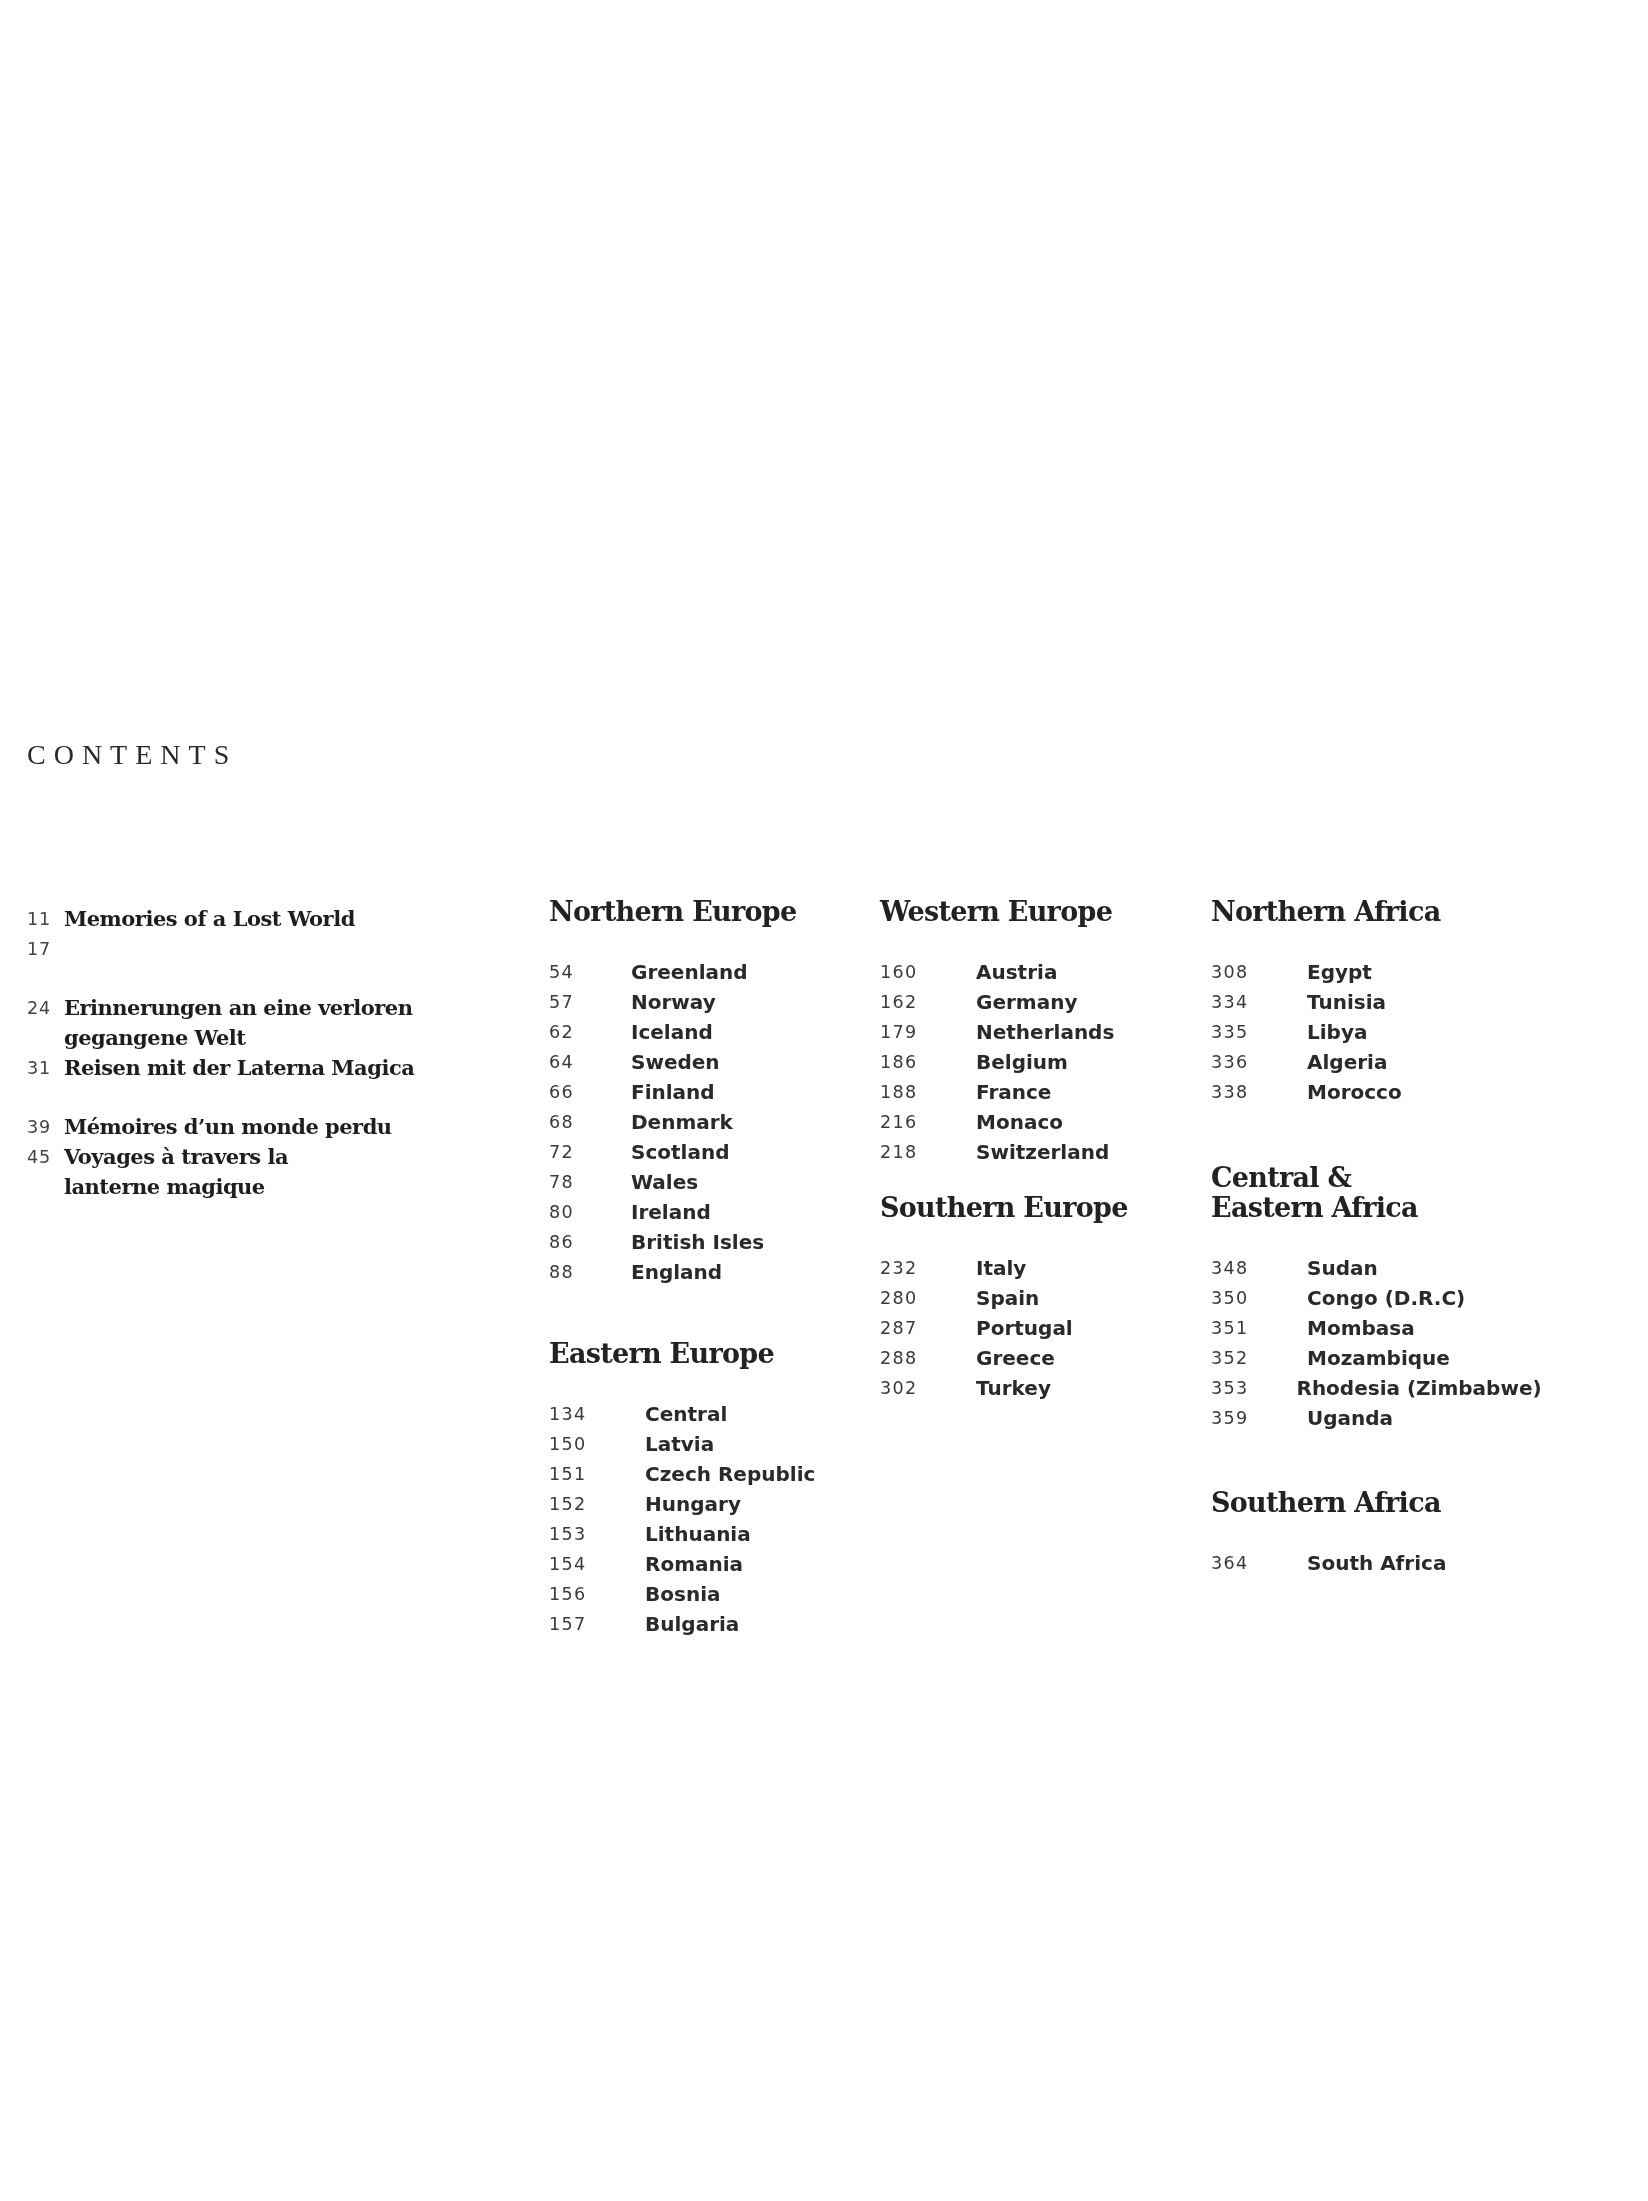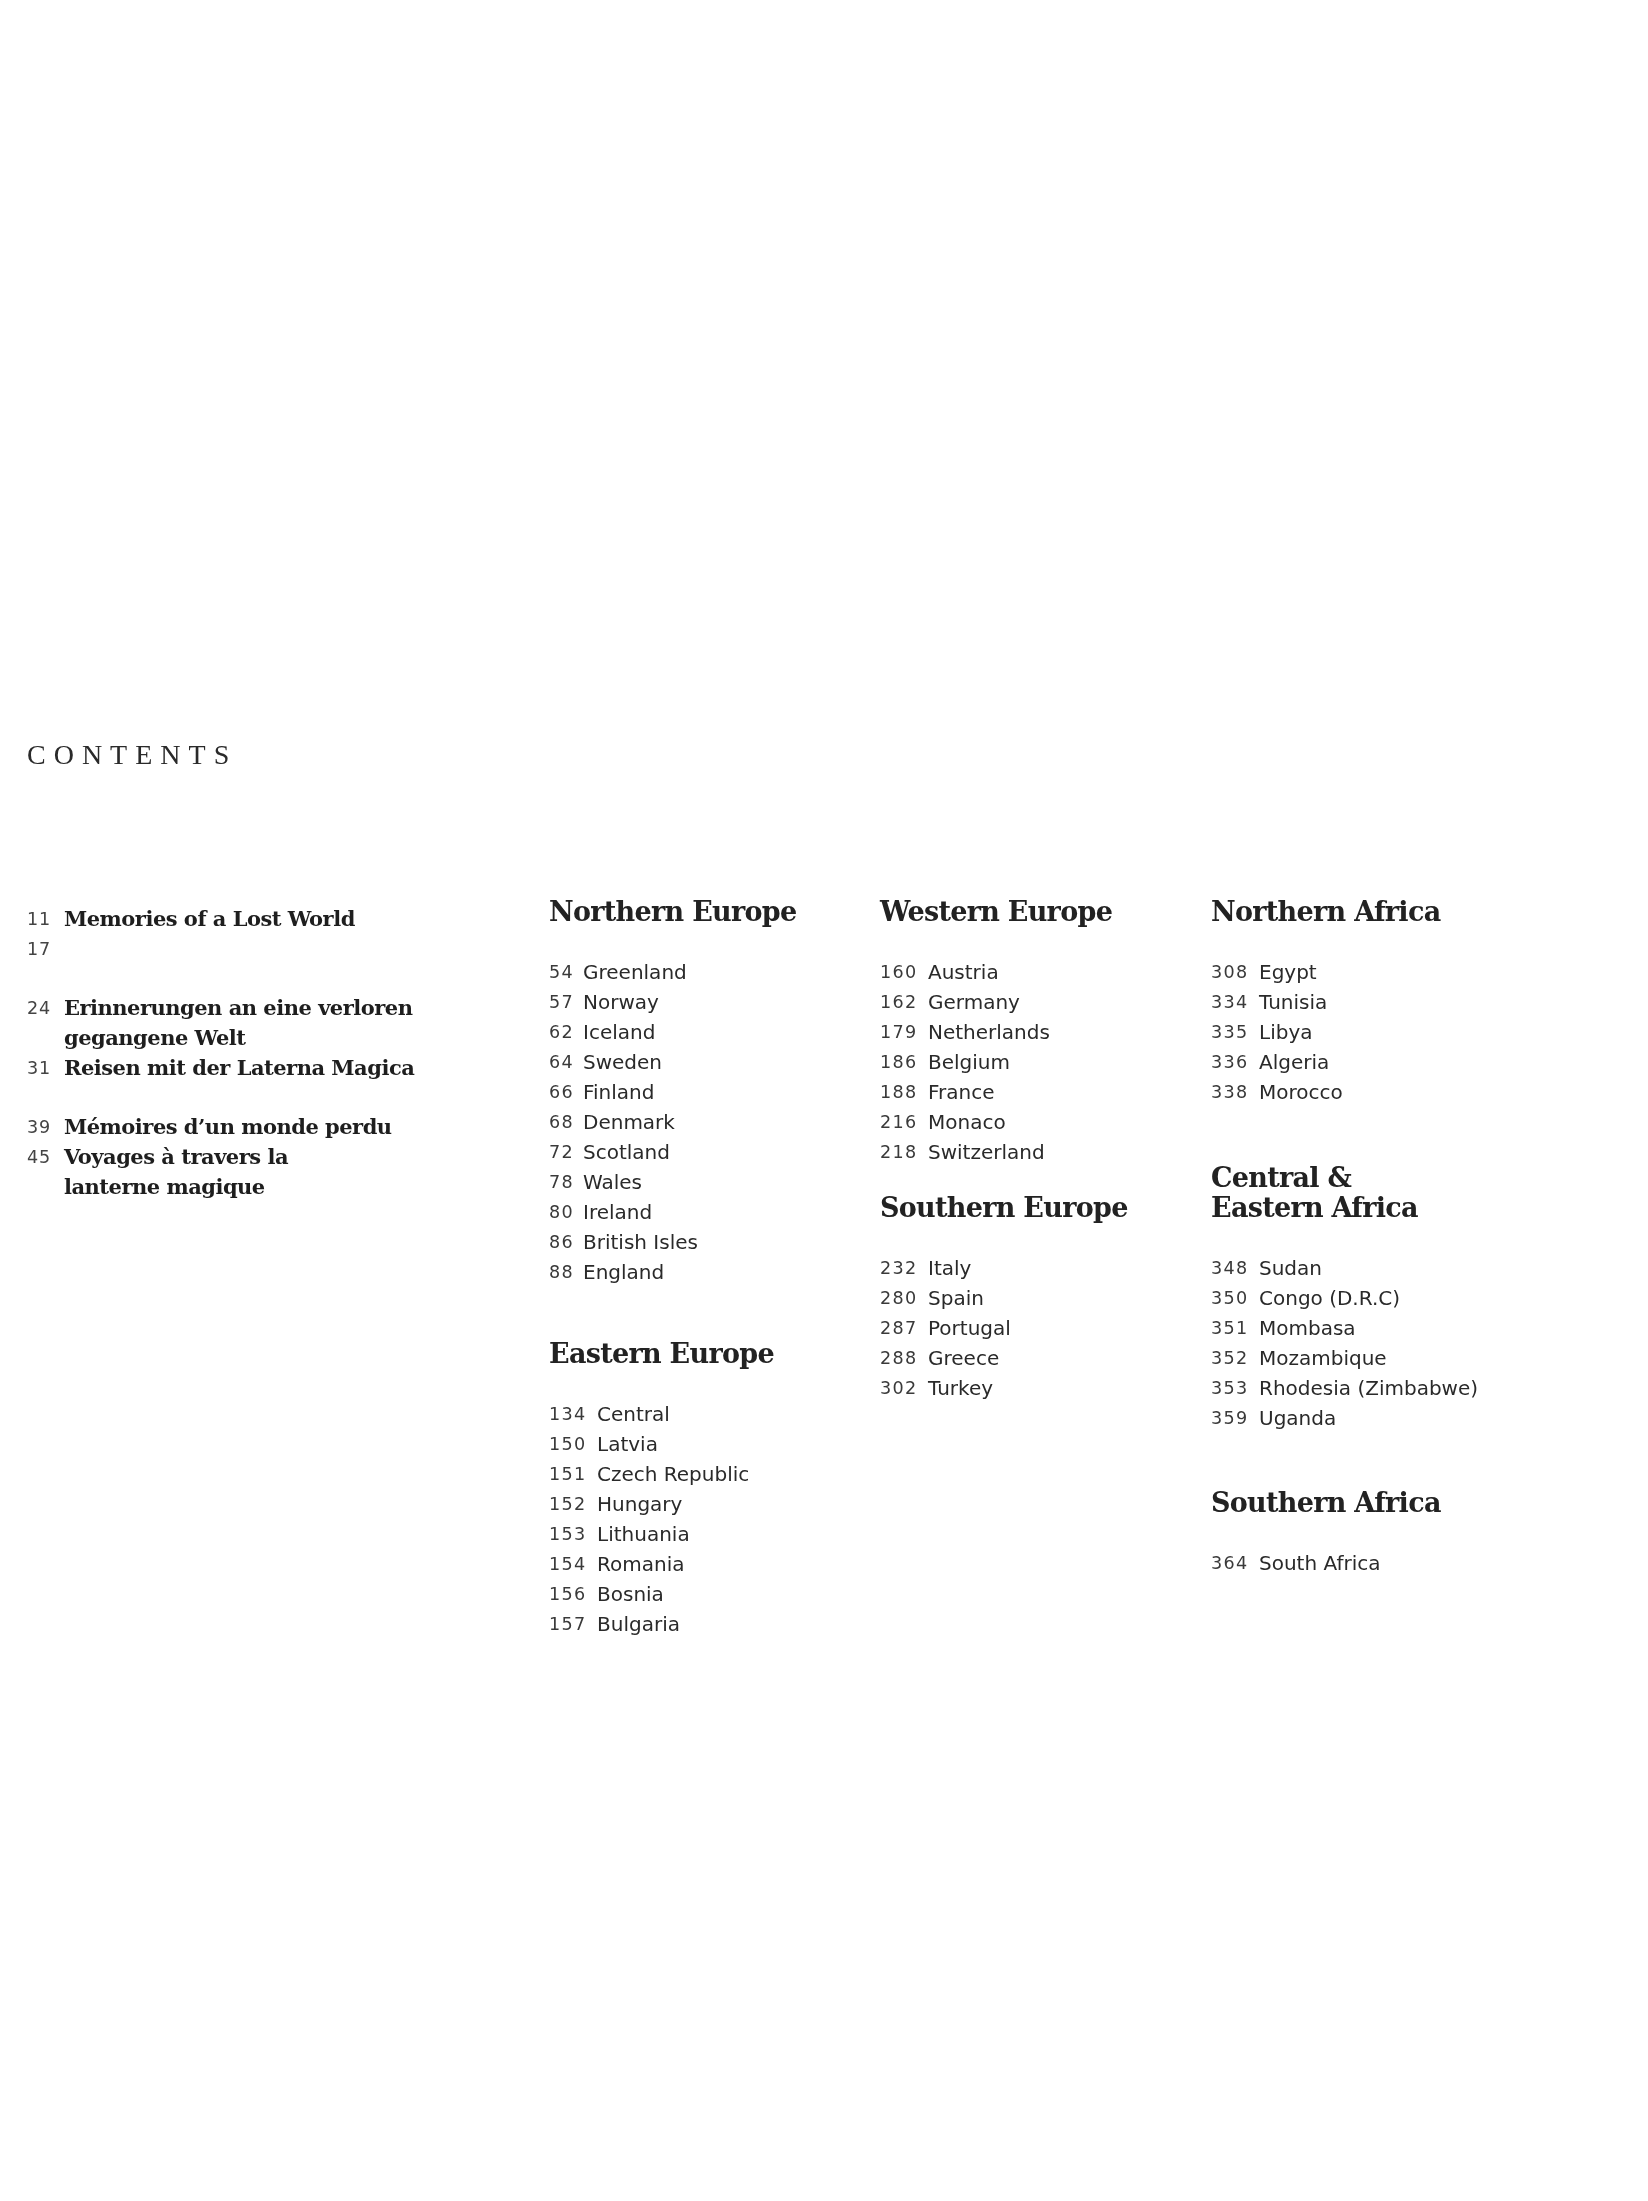--- a/index.html
+++ b/index.html
@@ -68,30 +68,30 @@
   }
   .region-list {
     list-style: none;
     margin: 0;
     padding: 0;
     font-family: "DejaVu Sans", sans-serif;
     font-size: 20px;
     line-height: 30px;
     color: #2a2a2a;
   }
-  .region-item { display: flex; white-space: nowrap; }
+  .region-item { display: flex; white-space: nowrap; gap: 48px; }
   .item-num {
     display: inline-block;
     font-size: 17.6px;
     letter-spacing: 1.3px;
     color: #3a3a3a;
   }
   .item-name {
     display: inline-block;
-    font-weight: 400;
+    font-weight: 700;
     letter-spacing: 0px;
   }
   .num-2 { width: 34px; }
   .num-3 { width: 48px; }
 </style>
 </head>
 <body>
 
 <h1 class="page-title">CONTENTS</h1>
 

